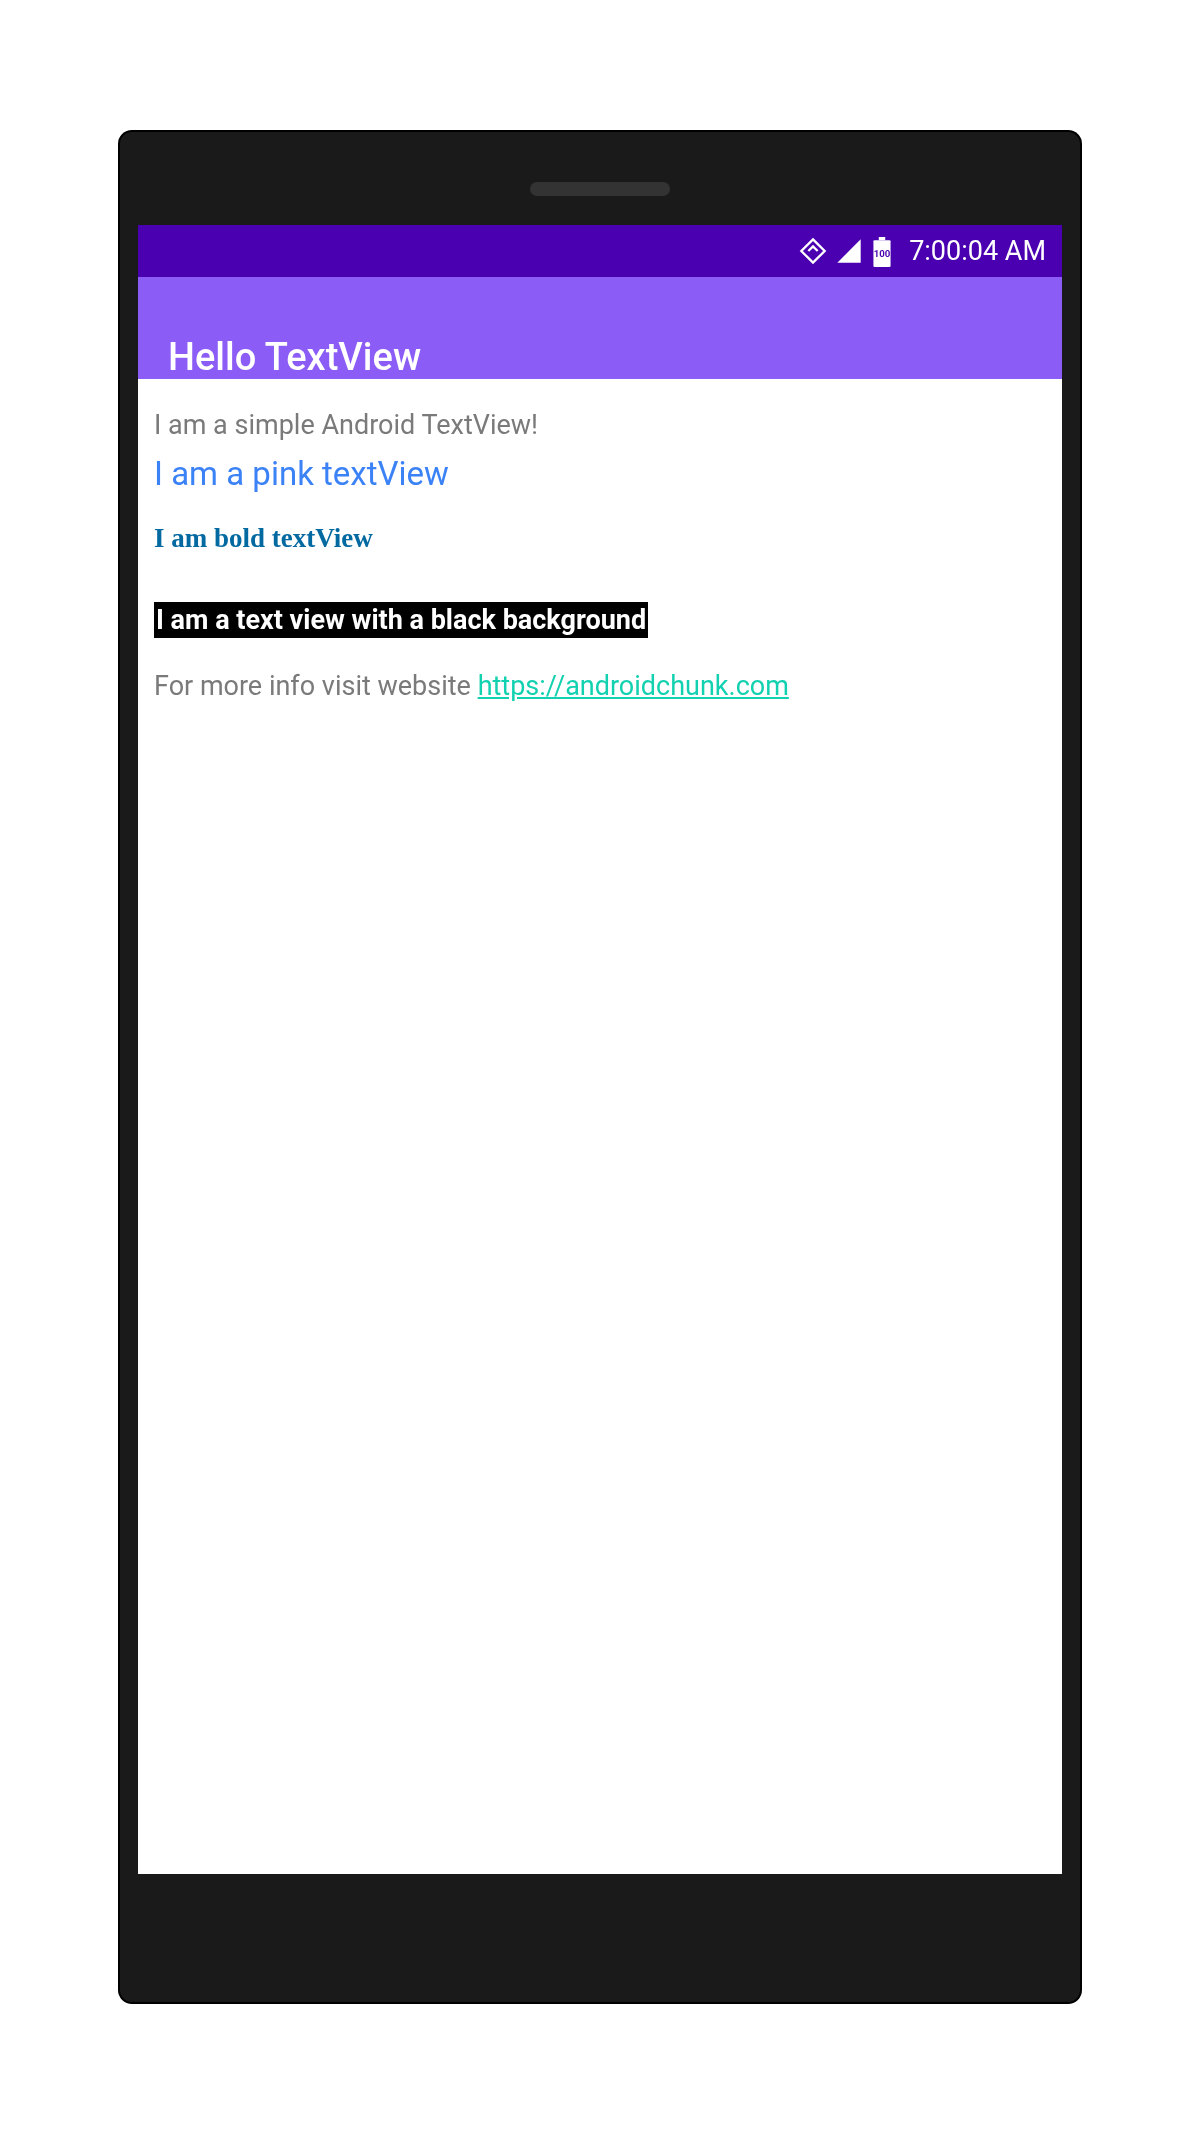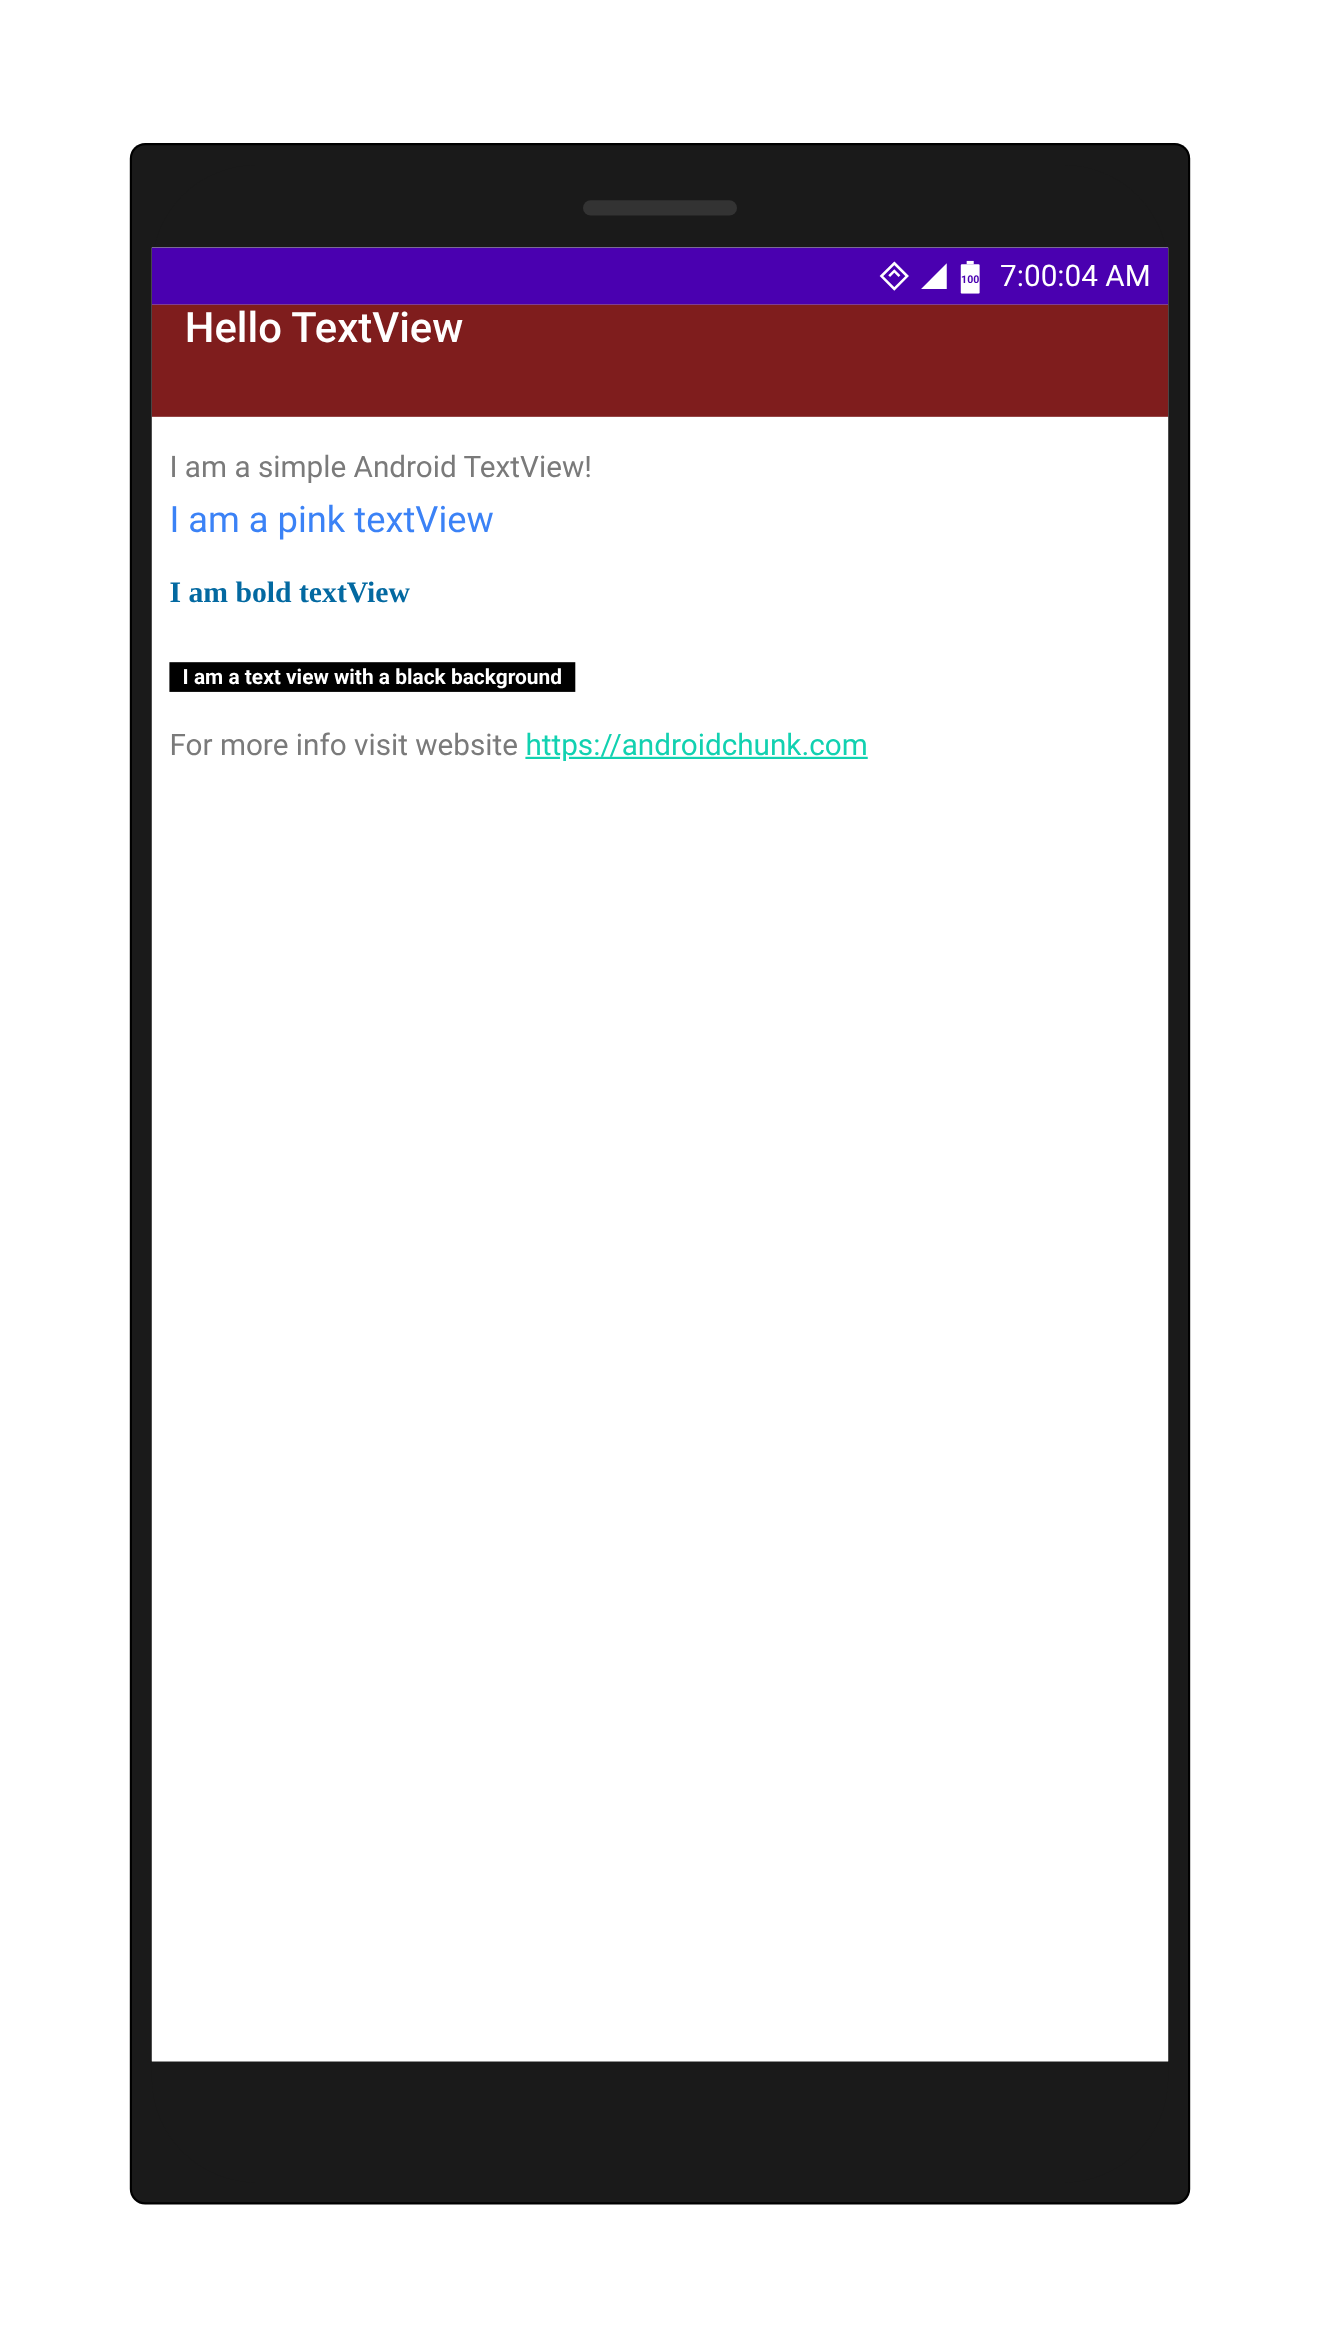--- a/index.html
+++ b/index.html
@@ -90,23 +90,23 @@
     
     .status-time {
       color: #ffffff;
       font-size: 27px;
       font-weight: 400;
       margin-left: 4px;
     }
     
     .app-bar {
       height: 102px;
-      background: #7f1d1d;
-      display: flex;
-      align-items: flex-start;
+      background: #8b5cf6;
+      display: flex;
+      align-items: flex-end;
       padding: 0 30px;
     }
     
     .app-title {
       color: #ffffff;
       font-size: 38px;
       font-weight: 500;
     }
     
     .content {
@@ -132,23 +132,23 @@
       font-size: 27px;
       font-weight: 700;
       margin-bottom: 48px;
       font-family: Liberation Serif, serif;
     }
     
     .tv-blackbg {
       display: inline-block;
       background: #000000;
       color: #ffffff;
-      font-size: 19px;
+      font-size: 27px;
       font-weight: 700;
-      padding: 2px 12px;
+      padding: 2px 2px;
       margin-bottom: 32px;
     }
     
     .tv-info {
       color: #7a7a7a;
       font-size: 27px;
     }
     
     .tv-link {
       color: #11d1b0;

